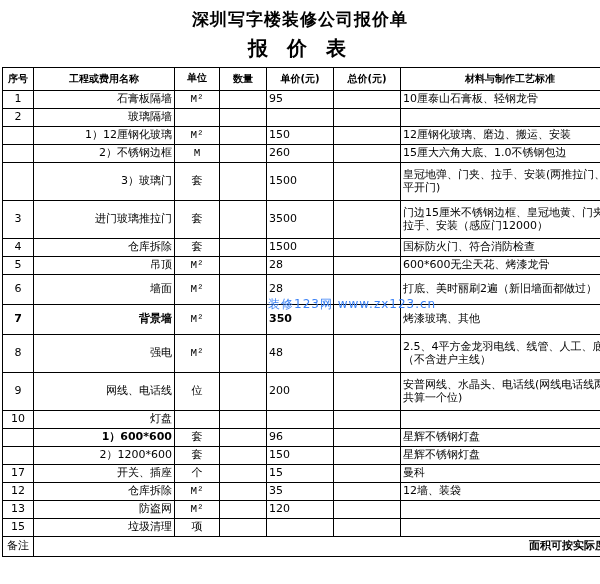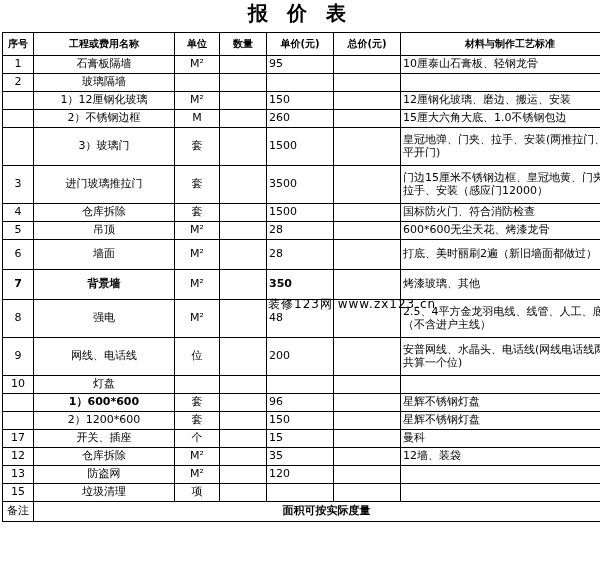--- a/index.html
+++ b/index.html
@@ -49,50 +49,51 @@
     vertical-align: middle;
     line-height: 1.15;
   }
   table.quote th {
     text-align: center;
     font-weight: bold;
     font-size: 10px;
     height: 20px;
   }
   .c-no      { width: 26px;  text-align: center; }
-  .c-name    { width: 136px; text-align: center; padding-left: 4px; }
-  .c-unit    { width: 40px;  text-align: center; }
+  .c-name    { width: 136px; text-align: right; padding-left: 4px; }
+  .c-unit    { width: 40px;  text-align: center; font-family: Liberation Mono, monospace; }
   .c-qty     { width: 42px;  text-align: center; }
   .c-price   { width: 62px;  text-align: left; }
   .c-total   { width: 62px;  text-align: center; }
   .c-spec    { width: 214px; text-align: left; padding-left: 4px; }
 
   .indent1 { padding-left: 14px; }
   .bold { font-weight: bold; }
   .row-h { height: 18px; }
   .tall  { height: 38px; }
   .tall2 { height: 30px; }
 
   .watermark {
     position: absolute;
     left: 268px;
     top: 296px;
     font-size: 12px;
-    color: #000000;
+    color: #3b82f6;
     letter-spacing: 1px;
     pointer-events: none;
     white-space: nowrap;
   }
   .note-row td { height: 17px; }
 </style>
 </head>
 <body>
 
 <div class="page">
 
+  <div class="title-main">深圳写字楼装修公司报价单</div>
   <div class="title-sub">报 价 表</div>
 
   <table class="quote">
     <thead>
       <tr>
         <th class="c-no">序号</th>
         <th class="c-name">工程或费用名称</th>
         <th class="c-unit">单位</th>
         <th class="c-qty">数量</th>
         <th class="c-price">单价(元)</th>

